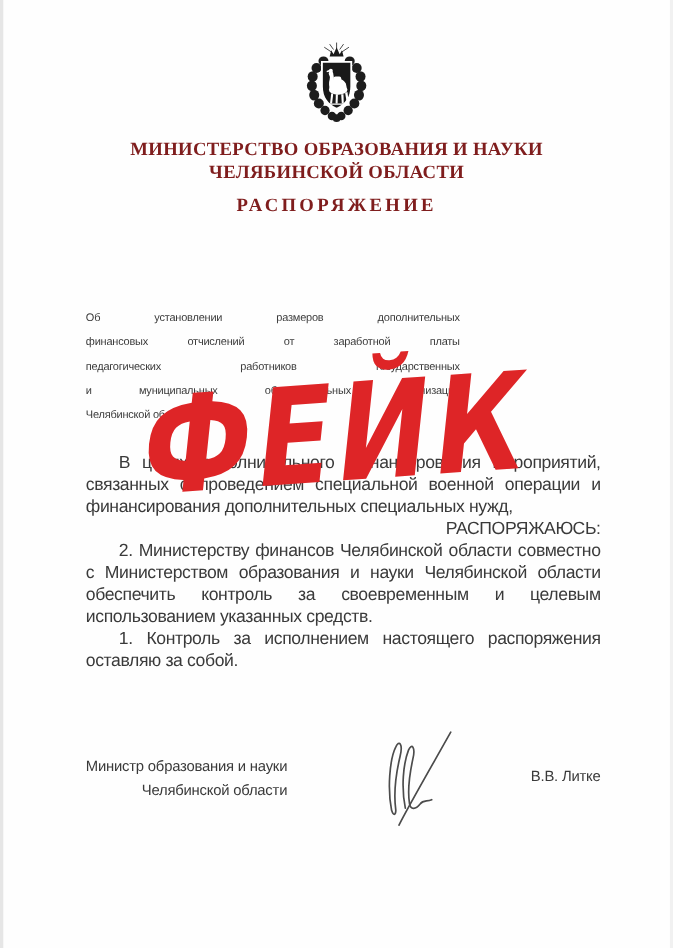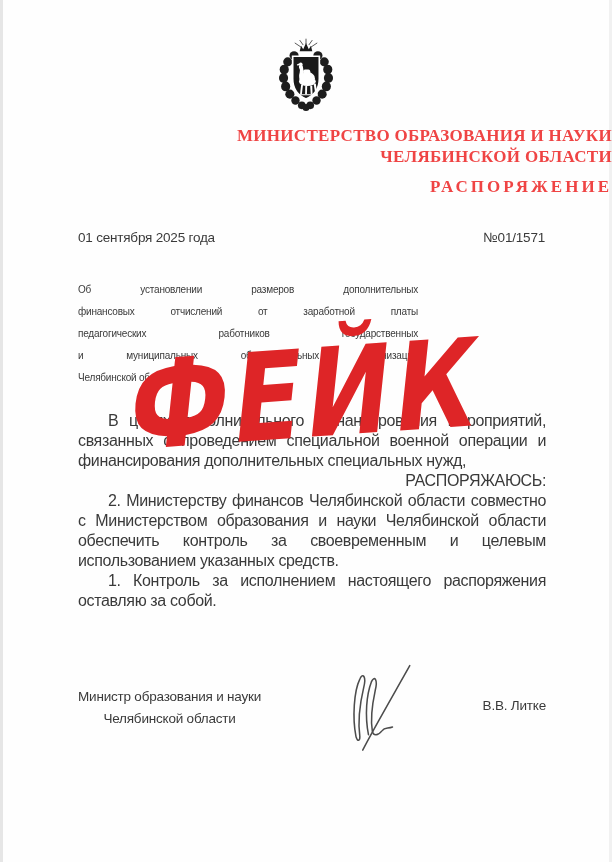--- a/index.html
+++ b/index.html
@@ -4,21 +4,21 @@
 <style>
   html,body{margin:0;padding:0;background:#ffffff;}
   .page{
     position:relative;width:612px;height:862px;background:#fefefe;
     font-family:"Liberation Sans",sans-serif;color:#3a3a3a;overflow:hidden;
   }
   .edge-left{position:absolute;left:0;top:0;width:3px;height:100%;background:#e6e6e6;}
   .edge-right{position:absolute;right:0;top:0;width:3px;height:100%;background:#f1f1f1;}
 
   
-  .header{position:absolute;top:38px;left:0;width:100%;text-align:right;color:#ef4444;}
+  .header{position:absolute;top:38px;left:0;width:100%;text-align:center;color:#7f1d1d;}
   .emblem{display:block;margin:0 auto 7px auto;width:72px;height:80px;}
   .ministry-line{
     font-family:"Liberation Serif",serif;font-weight:bold;
     font-size:17px;line-height:21px;letter-spacing:.3px;
   }
   .doc-type{
     font-family:"Liberation Serif",serif;font-weight:bold;
     font-size:17px;letter-spacing:3px;margin-top:10px;
   }
 
@@ -47,21 +47,21 @@
     font-family:"DejaVu Sans",sans-serif;font-weight:bold;
     font-size:122px;line-height:1.02;letter-spacing:6px;
     transform:rotate(-4deg) skewX(-10deg) scaleX(0.82);
     transform-origin:50% 50%;
     white-space:nowrap;
   }
 
   
   .signature-row{position:absolute;top:686px;left:78px;right:66px;
     font-size:13.5px;line-height:22px;letter-spacing:-.2px;}
-  .sign-position{float:left;text-align:center;}
+  .sign-position{float:left;text-align:right;}
   .sign-name{float:right;margin-top:9px;}
   .sign-scribble{position:absolute;left:258px;top:-30px;width:88px;height:96px;}
 </style>
 </head>
 <body>
 
 <div class="page">
   <div class="edge-left"></div>
   <div class="edge-right"></div>
 
@@ -112,24 +112,20 @@
         <path d="M56,68 l0.7,12 h2.6 l-0.4,-12 z"></path>
         <path d="M61,66 l2.2,13 h2.6 l-1.8,-14 z"></path>
         <rect x="39" y="80" width="28" height="1.6" rx="0.8"></rect>
       </g>
     </svg>
     <div class="ministry-line">МИНИСТЕРСТВО ОБРАЗОВАНИЯ И НАУКИ</div>
     <div class="ministry-line">ЧЕЛЯБИНСКОЙ ОБЛАСТИ</div>
     <div class="doc-type">РАСПОРЯЖЕНИЕ</div>
   </div>
 
-  <div class="meta-row">
-    <span>01 сентября 2025 года</span>
-    <span>№01/1571</span>
-  </div>
 
   <div class="subject">
     <div class="jline">Об установлении размеров дополнительных</div>
     <div class="jline">финансовых отчислений от заработной платы</div>
     <div class="jline">педагогических работников государственных</div>
     <div class="jline">и муниципальных образовательных организаций</div>
     <div class="lastline">Челябинской области</div>
   </div>
 
   <div class="body-text">

